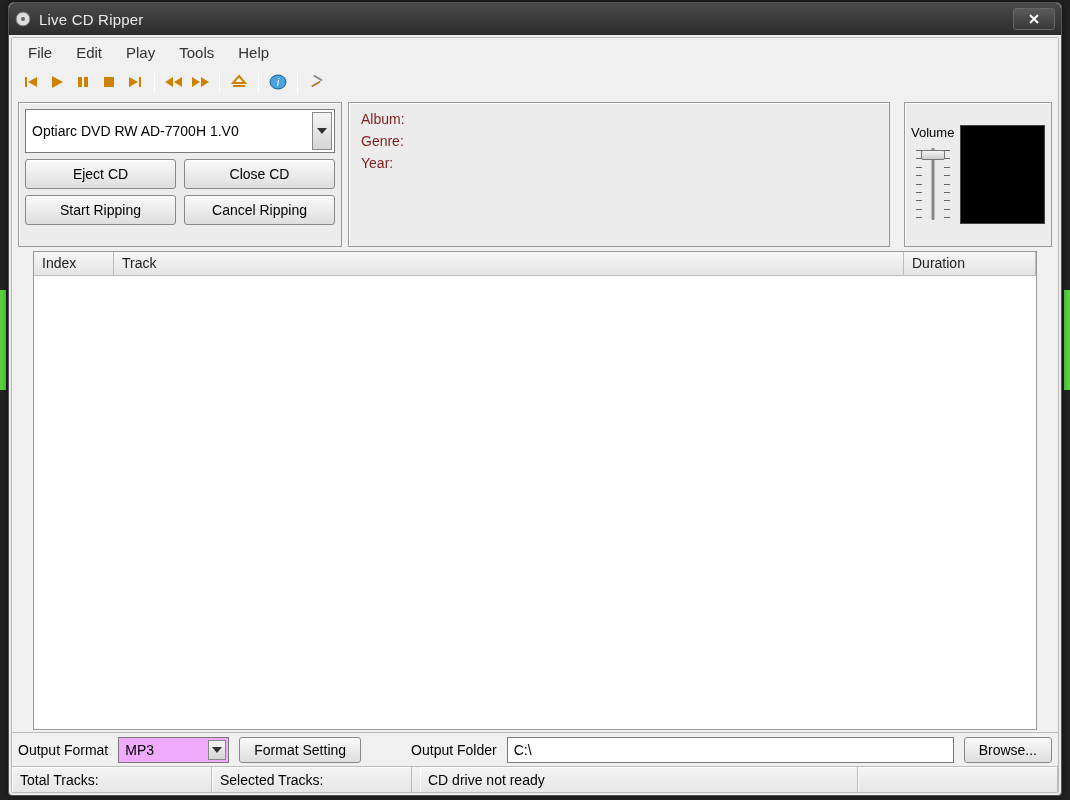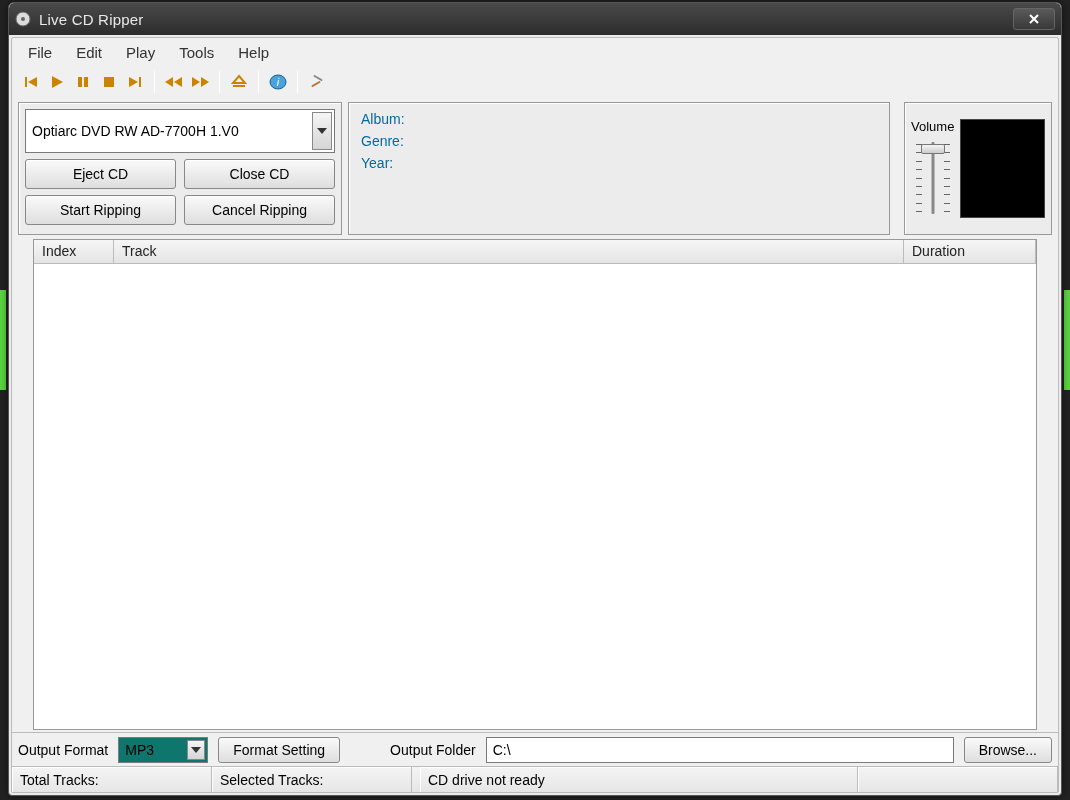--- a/index.html
+++ b/index.html
@@ -38,23 +38,23 @@
 .panel-drive { width:324px; padding:6px; display:flex; flex-direction:column; gap:6px; }
 .drive-select { width:100%; height:44px; background:#fff; border:1px solid #7a7a7a;
   display:flex; align-items:center; padding:0 6px; font-size:14px; position:relative; }
 .drive-select .dd-btn { position:absolute; right:2px; top:2px; bottom:2px; width:20px;
   border:1px solid #888; background:linear-gradient(to bottom,#f5f5f5,#d5d5d5);
   display:flex; align-items:center; justify-content:center; }
 .btn-row { display:flex; gap:8px; }
 .btn { flex:1; height:30px; border:1px solid #888; background:linear-gradient(to bottom,#fafafa,#dedede);
   font-size:14px; display:flex; align-items:center; justify-content:center; border-radius:3px;
   box-shadow: 0 1px 0 #fff inset; }
-.panel-info { flex:1; padding:8px 12px; font-size:14px; color:#0369a1; }
+.panel-info { flex:1; padding:8px 12px; font-size:14px; color:#7f1d1d; }
 .panel-info .info-row { margin-bottom:6px; }
-.panel-volume { width:148px; padding:16px 6px; display:flex; gap:6px;margin-left:8px; }
+.panel-volume { width:148px; padding:22px 6px; display:flex; gap:6px;margin-left:8px; }
 .vol-col { display:flex; flex-direction:column; align-items:center; font-size:13px; }
 .vol-label { margin-bottom:2px; }
 .vol-slider { width:40px; height:80px; position:relative; margin-top:2px; }
 .vol-tickset { position:absolute; top:6px; bottom:6px; width:6px; display:flex; flex-direction:column; justify-content:space-between; }
 .vol-tickset.left { left:3px; align-items:flex-end; }
 .vol-tickset.right { right:3px; align-items:flex-start; }
 .vol-tickset span { width:6px; height:1px; background:#666; display:block; }
 .vol-track { position:absolute; left:50%; top:4px; bottom:4px; width:3px; background:#888; transform:translateX(-50%); border-radius:1px; }
 .vol-thumb { position:absolute; left:50%; transform:translateX(-50%); top:6px; width:24px; height:10px;
   background:linear-gradient(to bottom,#f5f5f5,#ccc); border:1px solid #777; border-radius:2px; }
@@ -66,21 +66,21 @@
 .th-index { width:80px; }
 .th-track { flex:1; }
 .th-duration { width:132px; }
 .tbody { flex:1; background:repeating-linear-gradient(to bottom,#fff,#fff 18px,#fff 18px,#fff 36px);
   position:relative; }
 .bottom-bar { height:34px; border-top:1px solid #bbb; display:flex; align-items:center; padding:0 6px; gap:10px;
   font-size:14px; }
 .smallbtn { height:26px; padding:0 14px; border:1px solid #888;
   background:linear-gradient(to bottom,#fafafa,#dedede); border-radius:3px; display:flex;
   align-items:center; justify-content:center; font-size:14px; }
-.select-small { height:26px; width:90px; background:#0f766e; border:1px solid #7a7a7a; display:flex;
+.select-small { height:26px; width:111px; background:#f0abfc; border:1px solid #7a7a7a; display:flex;
   align-items:center; padding:0 6px; position:relative; font-size:14px; }
 .select-small .dd-btn { position:absolute; right:2px; top:2px; bottom:2px; width:18px;
   border:1px solid #888; background:linear-gradient(to bottom,#f5f5f5,#d5d5d5);
   display:flex; align-items:center; justify-content:center; }
 .textfield { height:26px; flex:1; background:#fff; border:1px solid #7a7a7a; padding:0 6px;
   font-size:14px; display:flex; align-items:center; }
 .statusbar { height:26px; border-top:1px solid #bbb; display:flex; font-size:14px;
   background:linear-gradient(to bottom,#f4f4f4,#e6e6e6); }
 .status-cell { border-right:1px solid #bbb; padding:3px 8px; display:flex; align-items:center;
   box-shadow: inset 1px 1px 0 #fff; }

